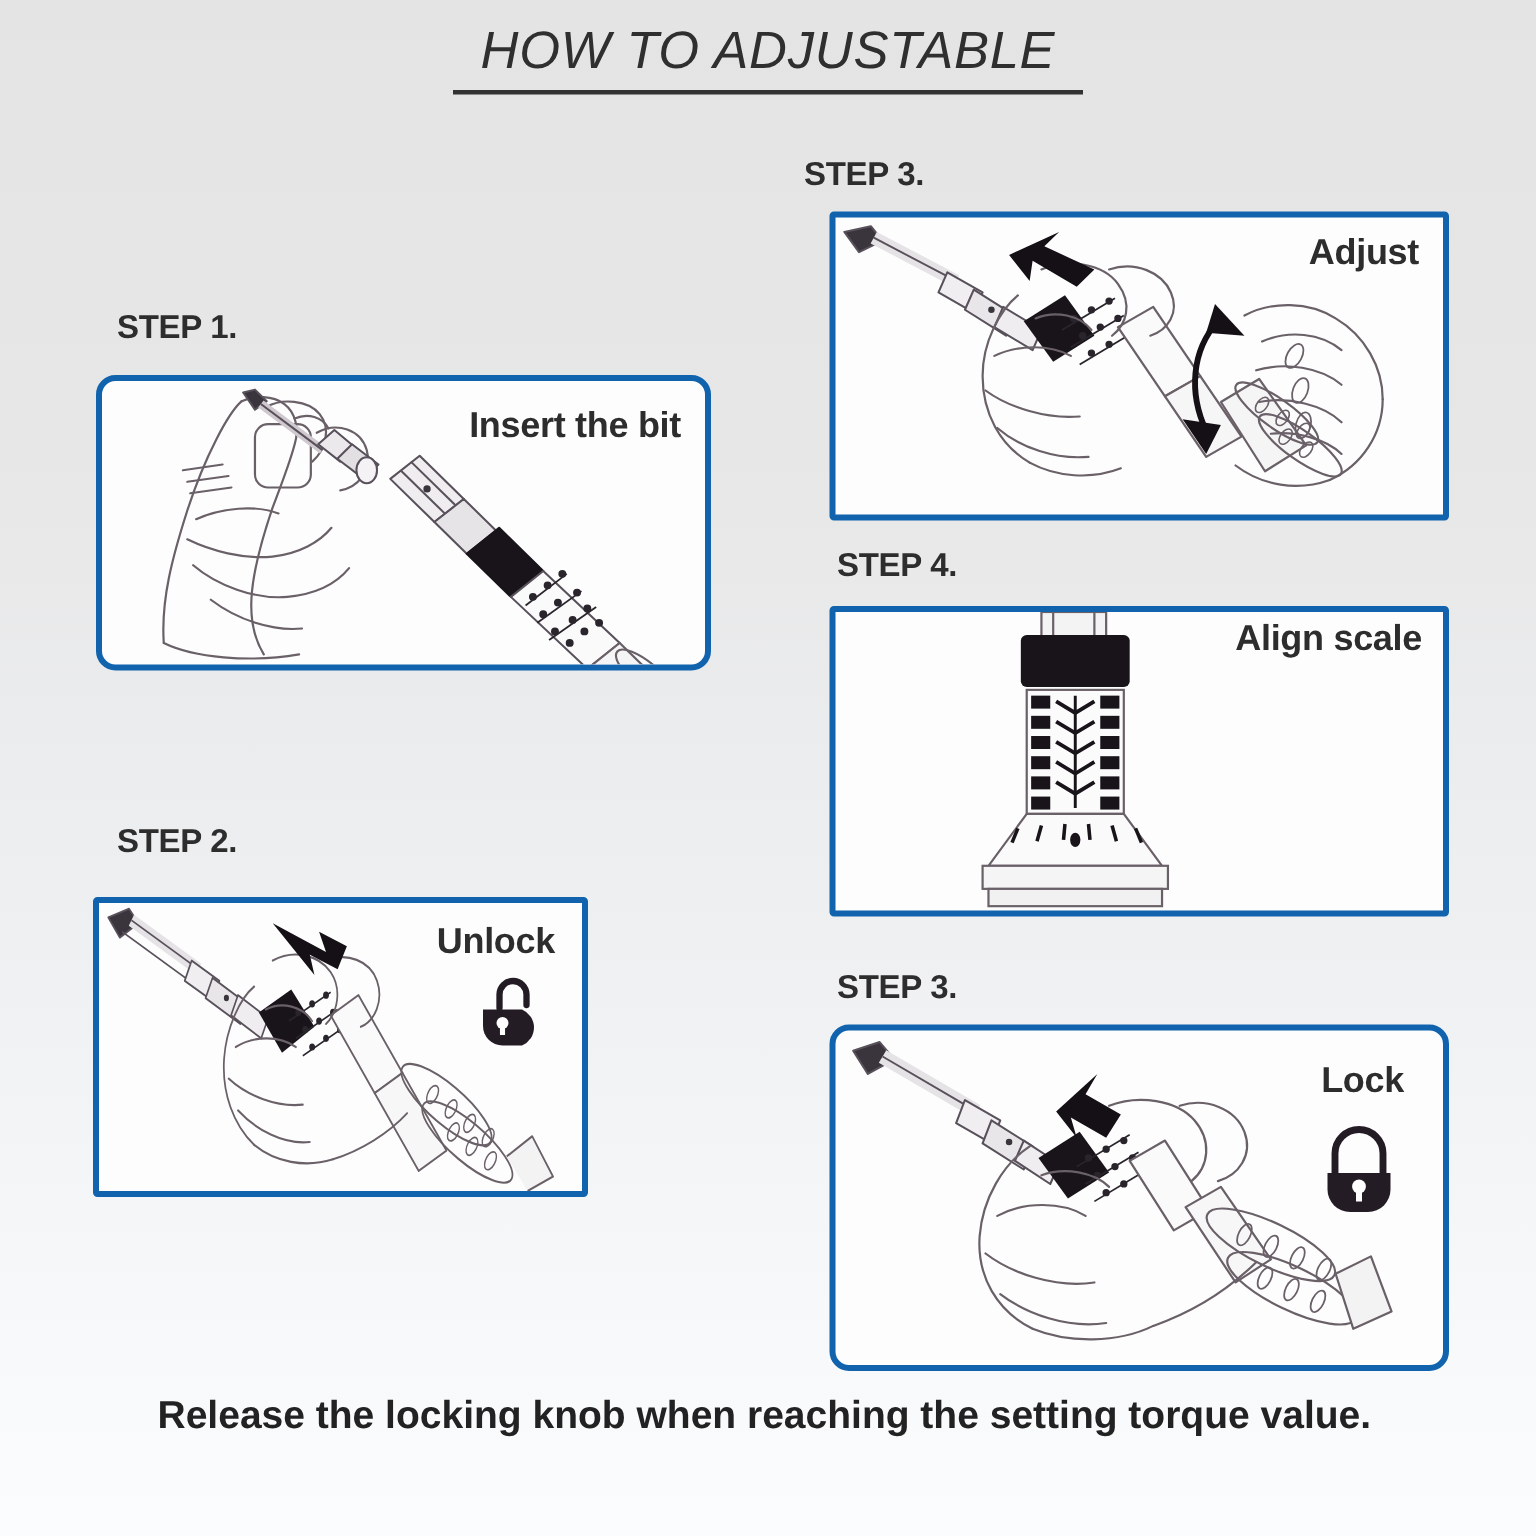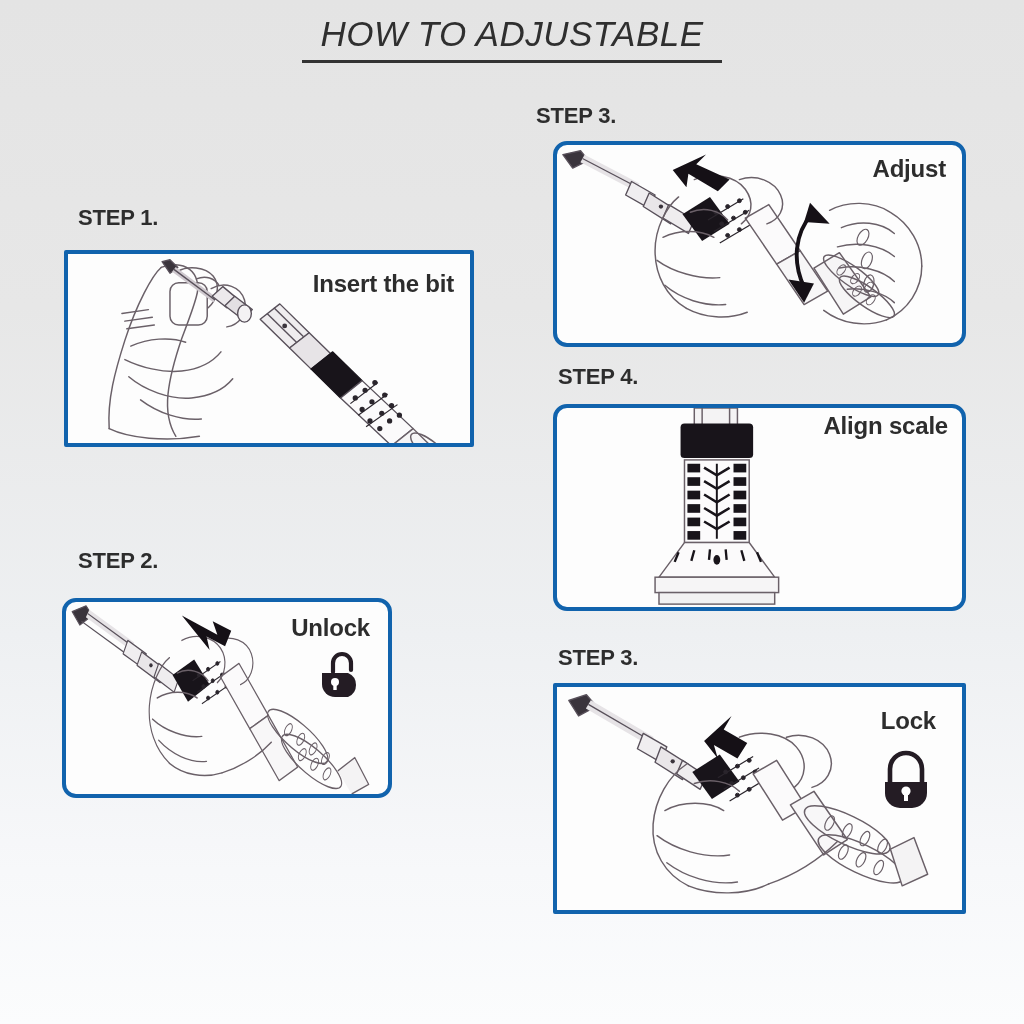--- a/index.html
+++ b/index.html
@@ -45,22 +45,22 @@
   }
 
   
   .panel {
     position: absolute;
     background: #fdfdfd;
     border: 4px solid #1163ad;
     box-sizing: border-box;
     overflow: hidden;
   }
-  .panel.rounded { border-radius: 2px; }
-  .panel.sharp   { border-radius: 14px; }
+  .panel.rounded { border-radius: 13px; }
+  .panel.sharp   { border-radius: 3px; }
 
   .panel-caption {
     position: absolute;
     font-size: 24px;
     font-weight: bold;
     color: #2d2d2d;
     white-space: nowrap;
     letter-spacing: -0.2px;
     z-index: 6;
   }
@@ -471,13 +471,14 @@
 
   <svg class="lock-icon" style="right:28px; top:62px;" width="56" height="62" viewBox="0 0 56 62">
     <path d="M12,34 L12,20 A16,16 0 0 1 44,20 L44,34" fill="none" stroke="#241c24" stroke-width="4.6"></path>
     <path d="M7,33 L49,33 L49,44 A15,15 0 0 1 34,59 L22,59 A15,15 0 0 1 7,44 Z" fill="#241c24"></path>
     <circle cx="28" cy="42" r="4.6" fill="#ffffff"></circle>
     <rect x="26" y="42" width="4" height="10" fill="#ffffff"></rect>
   </svg>
 </div>
 
 <div class="footer">
+  <div class="footer-line l2">Release the locking knob when reaching the setting torque value.</div>
 </div>
 
 </body></html>

